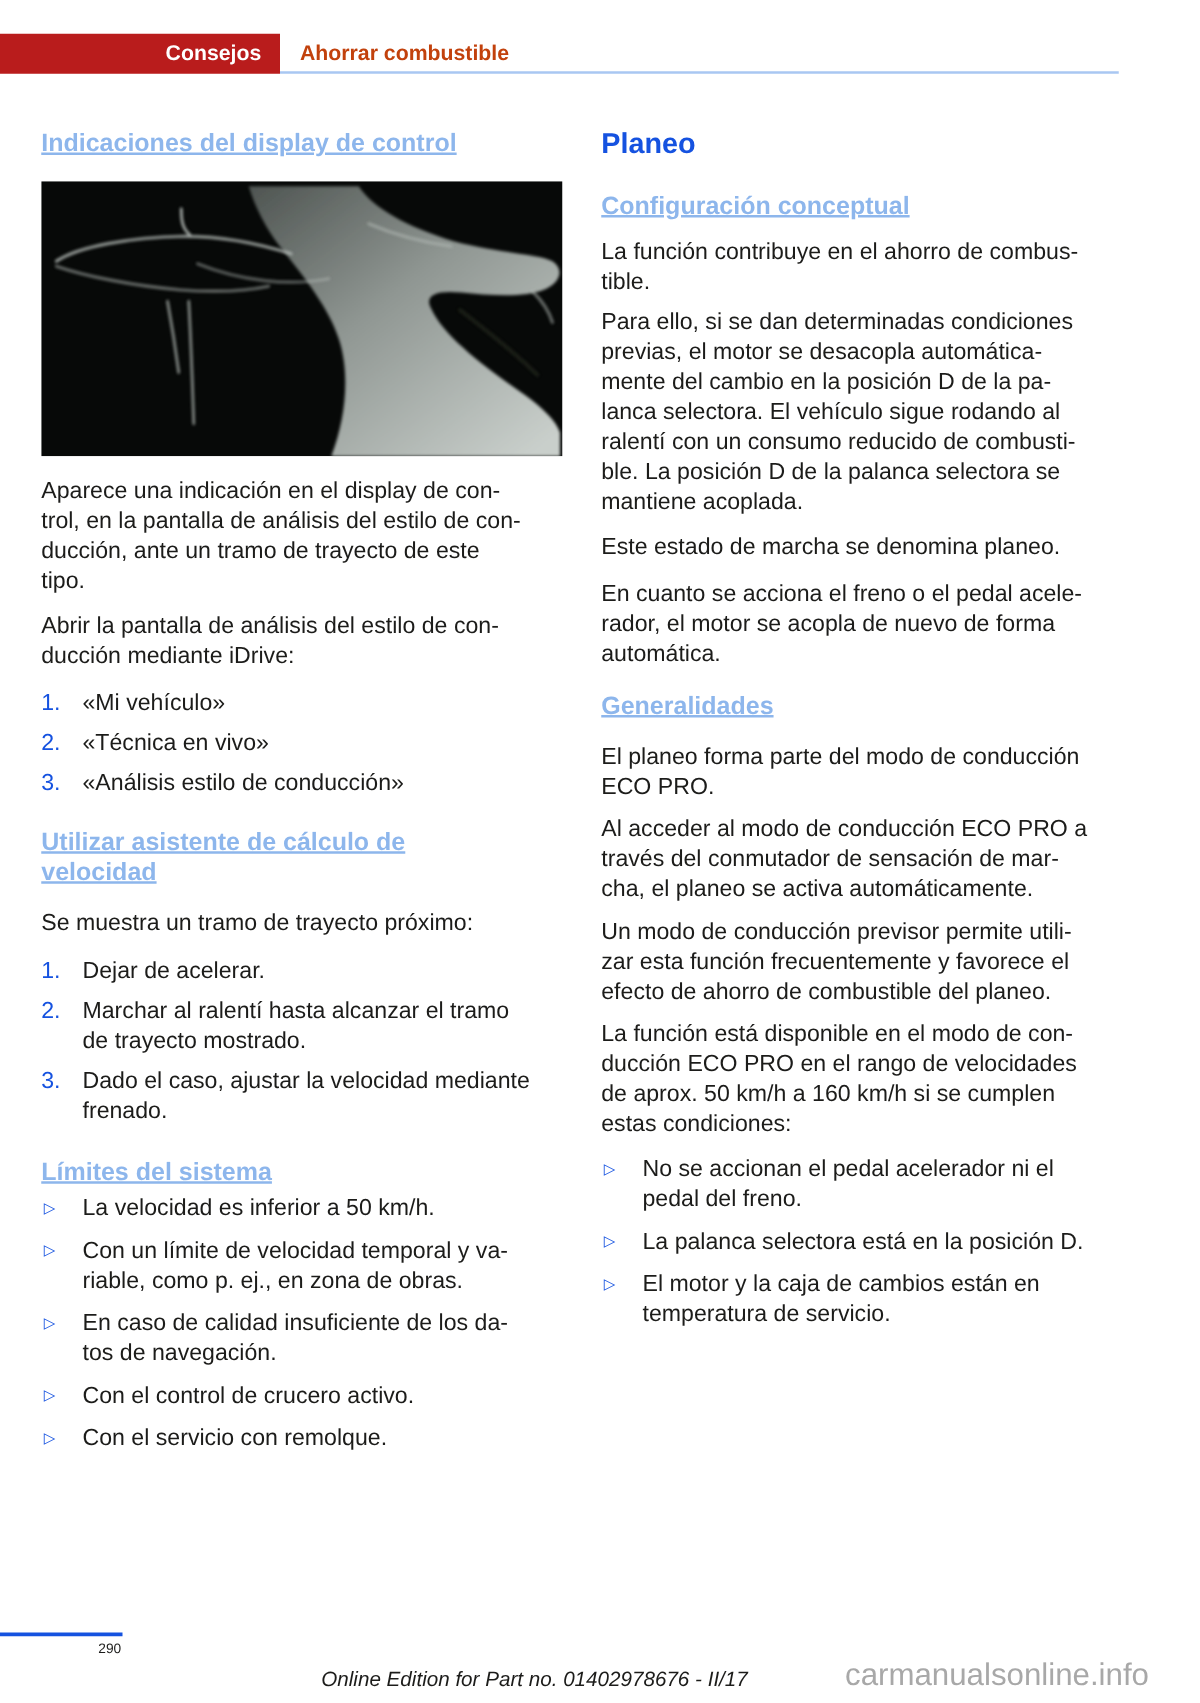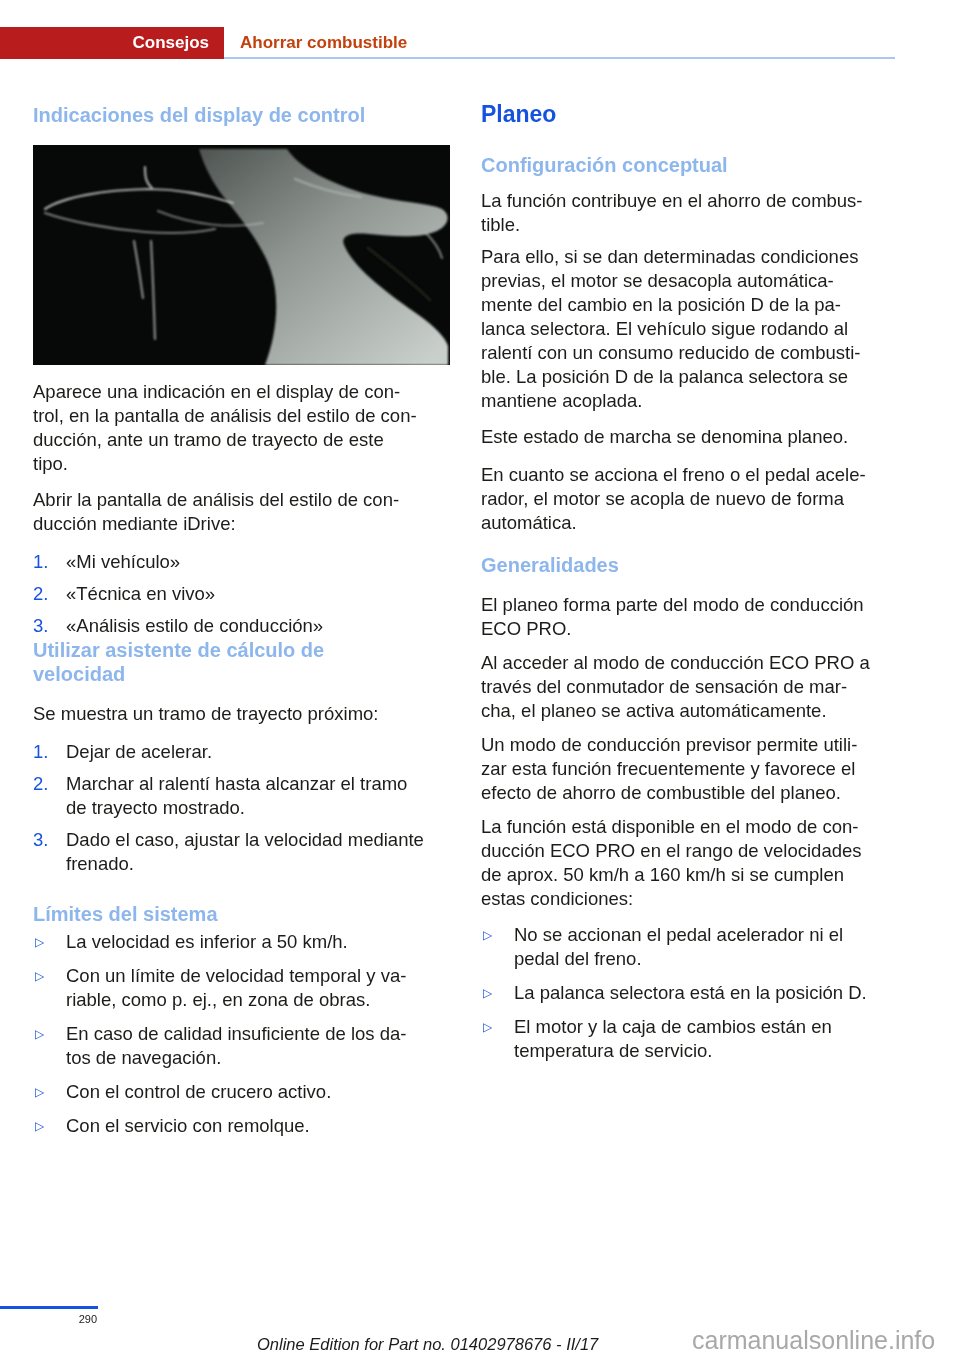--- a/index.html
+++ b/index.html
@@ -23,21 +23,21 @@
   .header-line{
     position:absolute;left:224px;top:57px;width:671px;height:2px;
     background:#a9c7f2;
   }
   
   .col{position:absolute;top:101px;width:432px;}
   .col-left{left:33px;}
   .col-right{left:481px;}
   .h-section{
     font-size:20px;font-weight:bold;color:#8db6ec;line-height:24px;
-    margin:0;white-space:pre-line;
+    margin:0;white-space:pre-line;text-decoration:underline;
   }
   .h-chapter{
     font-size:23px;font-weight:bold;color:#1552e0;line-height:26px;margin:0;
   }
   p.body{font-size:18.5px;line-height:24px;margin:0;white-space:pre-line;}
   .roadimg{width:417px;height:220px;margin-top:18px;}
   .list{margin:0;}
   .list-item,.bullet-item{display:flex;}
   .list-num{
     flex:none;width:33px;color:#1552e0;font-size:18.5px;line-height:24px;
@@ -55,21 +55,21 @@
     position:absolute;left:0;top:1306px;width:98px;height:3px;background:#1552e0;
   }
   .footer-pagenum{
     position:absolute;left:0;top:1313px;width:97px;text-align:right;
     font-size:11px;color:#1c1c1a;
   }
   .footer-edition{
     position:absolute;left:257px;top:1335px;font-size:16.5px;color:#1c1c1a;font-style:italic;
   }
   .footer-watermark{
-    position:absolute;left:692px;top:1326px;font-size:25px;color:#a8a8a8;
+    position:absolute;left:676px;top:1326px;font-size:25px;color:#a8a8a8;
   }
 </style>
 </head>
 <body>
 
 <div class="header-tab">Consejos</div>
 <div class="header-sub">Ahorrar combustible</div>
 <div class="header-line"></div>
 
 <div class="col col-left">
@@ -131,21 +131,21 @@
     <div class="list-item" style="margin-top:8px">
       <span class="list-num">2.</span>
       <span class="list-text">«Técnica en vivo»</span>
     </div>
     <div class="list-item" style="margin-top:8px">
       <span class="list-num">3.</span>
       <span class="list-text">«Análisis estilo de conducción»</span>
     </div>
   </div>
 
-  <h2 class="h-section" style="">Utilizar asistente de cálculo de
+  <h2 class="h-section" style="margin-top:24px">Utilizar asistente de cálculo de
 velocidad</h2>
 
   <p class="body" style="margin-top:16px">Se muestra un tramo de trayecto próximo:</p>
 
   <div class="list" style="margin-top:14px">
     <div class="list-item">
       <span class="list-num">1.</span>
       <span class="list-text">Dejar de acelerar.</span>
     </div>
     <div class="list-item" style="margin-top:8px">

